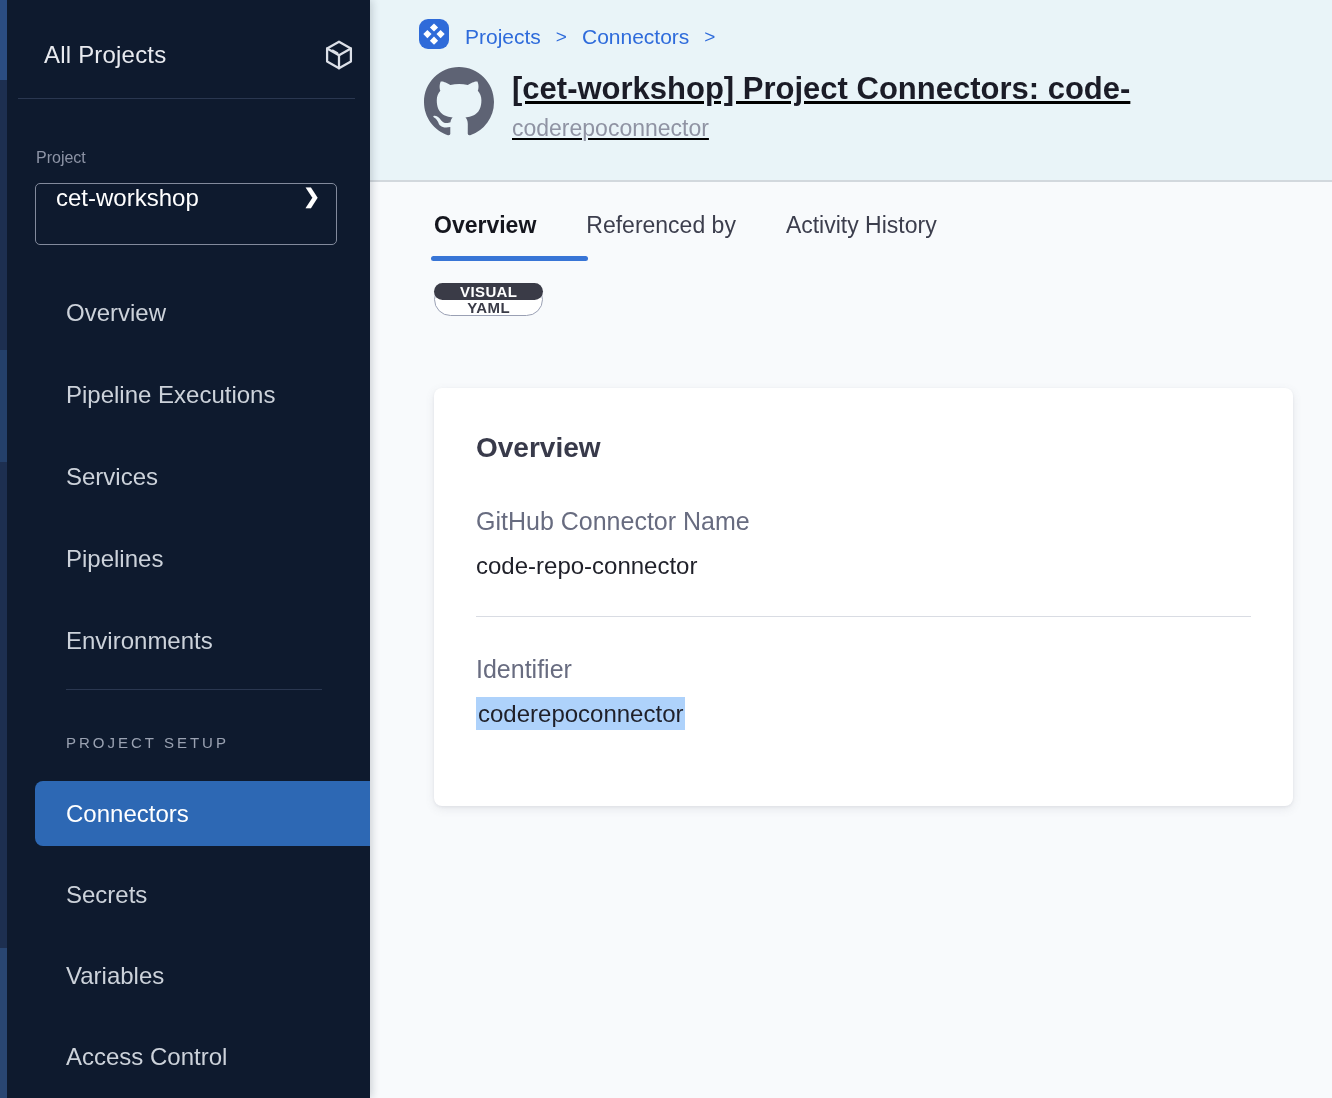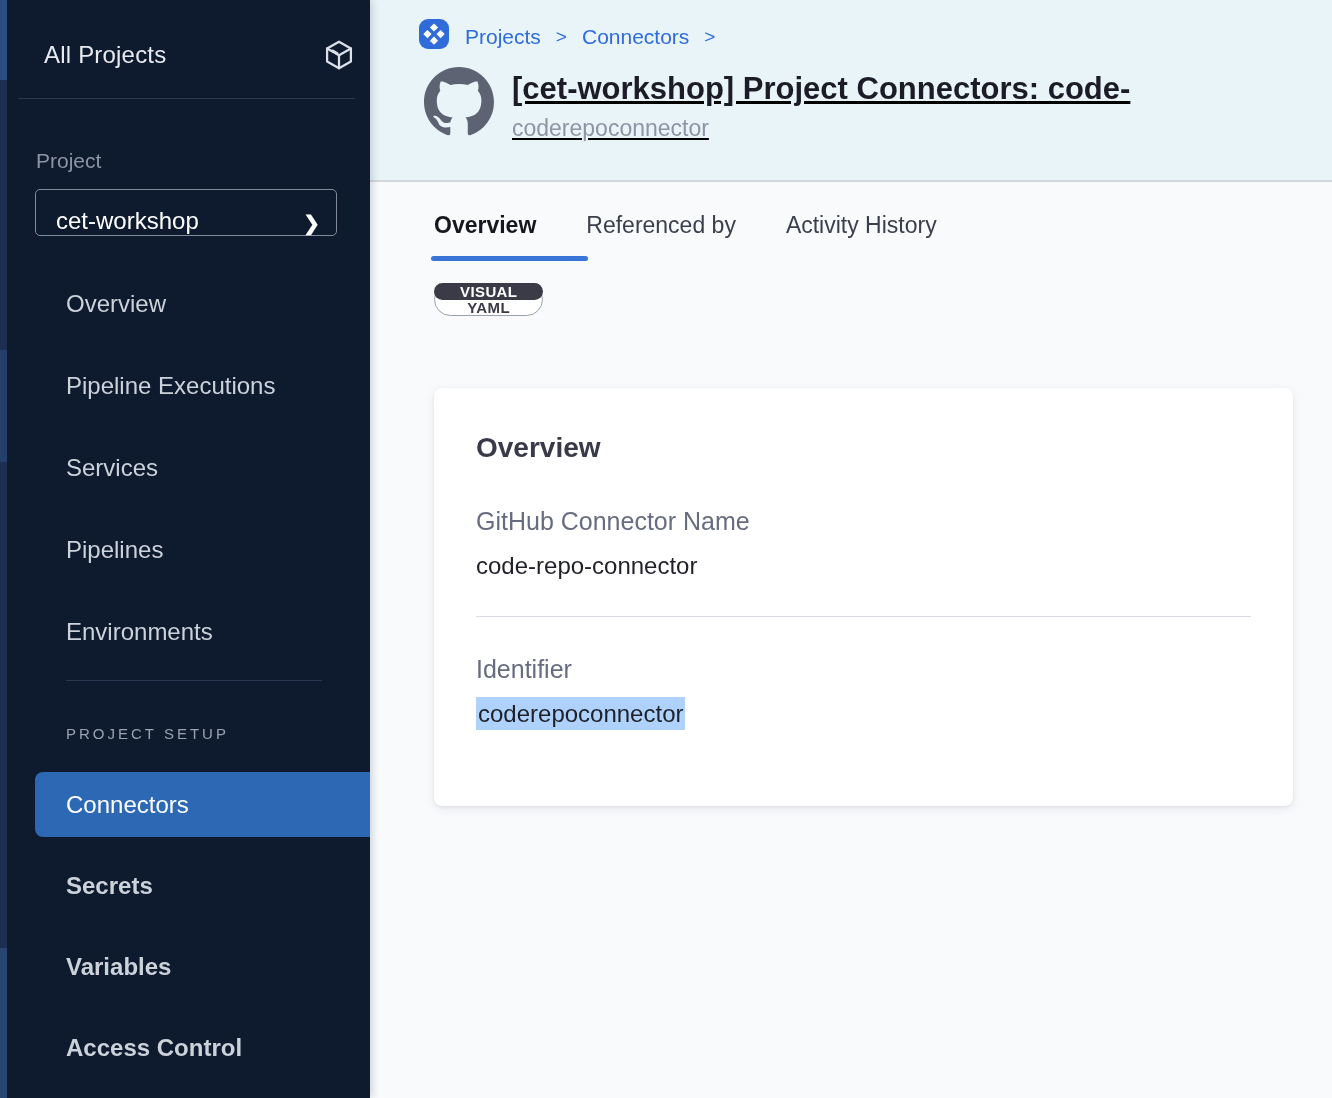--- a/index.html
+++ b/index.html
@@ -17,44 +17,44 @@
   .rail-seg-mid    { position:absolute; left:0; top:350px; width:7px; height:112px; background:#24406a; }
   .rail-seg-bottom { position:absolute; left:0; top:948px; width:7px; height:150px; background:#294672; }
 
   .sb-header { display:flex; align-items:center; justify-content:space-between;
                padding:38px 14px 0 44px; }
   .sb-header .label { font-size:24px; color:#e8eaef; letter-spacing:.2px; }
   .cube-icon svg { display:block; }
 
   .sb-divider { border:none; border-top:1px solid #2a3750; margin:26px 15px 0 18px; }
 
-  .project-label { margin:50px 0 4px 36px; font-size:21px; color:#8d94a6; }
+  .project-label { margin:50px 0 4px 36px; font-size:16px; color:#8d94a6; }
 
   .project-selector {
-    margin:16px 0 0 35px; width:302px; height:47px;
+    margin:16px 0 0 35px; width:302px; height:62px;
     border:1px solid #828a9c; border-radius:5px;
-    display:flex; align-items:flex-end; justify-content:space-between;
+    display:flex; align-items:flex-start; justify-content:space-between;
     padding:0 16px 0 20px; cursor:pointer; background:transparent;
   }
   .project-selector .value { color:#ffffff; font-size:24px; }
   .project-selector .chev { color:#ffffff; font-size:20px; font-weight:bold; }
 
   .nav-list { list-style:none; margin-top:54px; }
   .nav-list li { font-size:24px; line-height:27px; color:#ccd2da; padding-left:66px;
                  margin-bottom:55px; cursor:pointer; }
 
   .sb-divider2 { border:none; border-top:1px solid #2a3750; margin:-20px 0 0 66px; width:256px; }
 
   .section-label { margin:44px 0 0 66px; font-size:15px; letter-spacing:3px;
                    color:#9aa2b2; font-weight:400; }
 
   .setup-list { list-style:none; margin-top:30px; }
   .setup-item { font-size:24px; line-height:27px; color:#ccd2da;
                 padding:19px 0 19px 31px; margin-left:35px; cursor:pointer; }
-  .setup-item + .setup-item { margin-top:16px;font-weight:bold; }
+  .setup-item + .setup-item { margin-top:16px; }
   .setup-item.active { background:#2d68b4; color:#ffffff; border-radius:8px 0 0 8px; }
 
   
   .main { flex:1; display:flex; flex-direction:column; min-width:0; }
 
   .header-band {
     height:182px; background:#e9f4f8; border-bottom:2px solid #d2d8dd;
     padding-left:48px; overflow:hidden;
   }
   .breadcrumb { display:flex; align-items:center; gap:15px; padding-top:18px;

